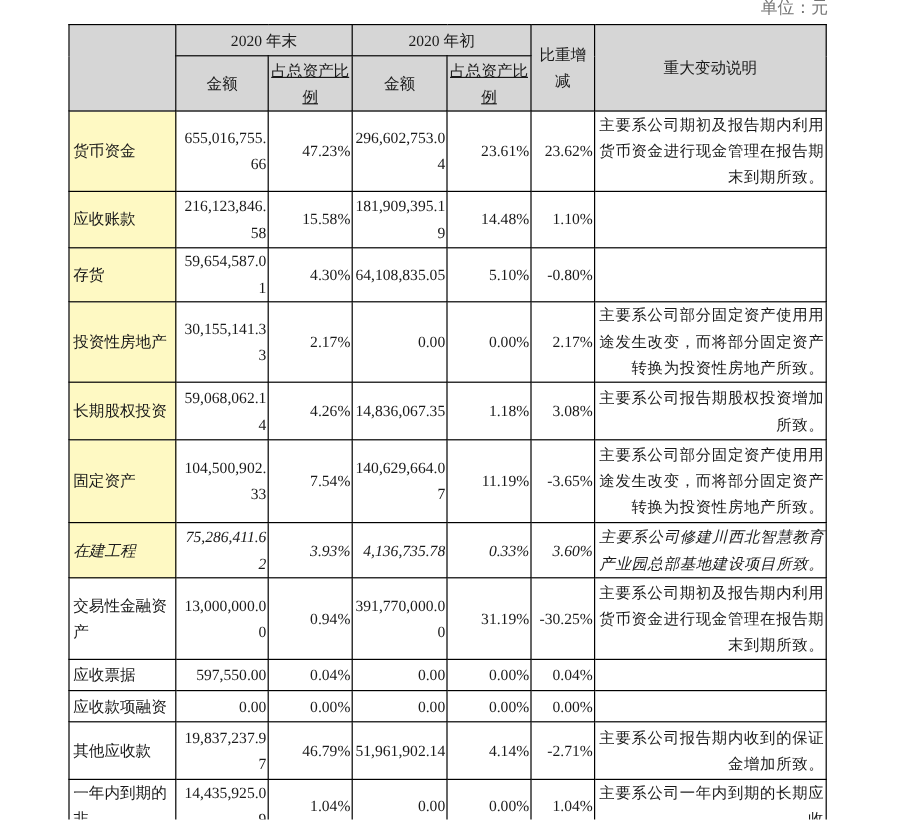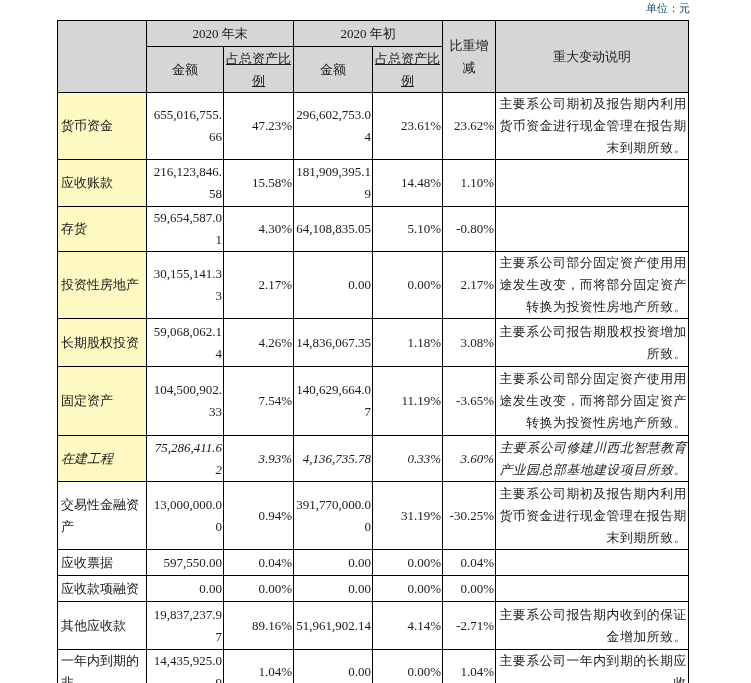--- a/index.html
+++ b/index.html
@@ -1,18 +1,18 @@
 <!DOCTYPE html>
 <html><head>
 <meta charset="utf-8">
 <style>
   html, body { margin: 0; padding: 0; background: #ffffff; }
   body { width: 751px; height: 683px; position: relative; overflow: hidden;
          font-family: "Liberation Serif", "DejaVu Serif", serif; color: #1a1a1a; }
-  .unit { position: absolute; top: 0; right: 61px; font-size: 11px; line-height: 16px; color: #0c4a6e; }
+  .unit { position: absolute; top: 0; right: 61px; font-size: 14px; line-height: 16px; color: #737373; }
   table { position: absolute; left: 57px; top: 20px; border-collapse: collapse; table-layout: fixed; }
   td, th { border: 1.2px solid #000; font-size: 13px; line-height: 22px; font-weight: normal; padding: 0 2px; vertical-align: middle; }
   th { background: #d6d6d6; text-align: center; }
   td.label { text-align: left; padding-left: 3px; }
   td.label.gray { background: #fef9c3; }
   td.num { text-align: right; padding-right: 1px; word-break: break-all; }
   td.note { text-align: right; padding-left: 2px; padding-right: 1px; font-size: 12.8px; letter-spacing: 0.6px; line-height: 22px; }
   .h1 { height: 26px; }
   .h2 { height: 46px; }
   .sub { line-height: 22px; text-decoration: underline; }
@@ -134,21 +134,21 @@
         <td class="num">0.00</td>
         <td class="num">0.00%</td>
         <td class="num">0.00</td>
         <td class="num">0.00%</td>
         <td class="num">0.00%</td>
         <td class="note"></td>
       </tr>
       <tr style="height: 48px;">
         <td class="label">其他应收款</td>
         <td class="num">19,837,237.97</td>
-        <td class="num">89.16%</td>
+        <td class="num">46.79%</td>
         <td class="num">51,961,902.14</td>
         <td class="num">4.14%</td>
         <td class="num">-2.71%</td>
         <td class="note">主要系公司报告期内收到的保证金增加所致。</td>
       </tr>
       <tr style="height: 26px;">
         <td class="label">一年内到期的非</td>
         <td class="num">14,435,925.09</td>
         <td class="num">1.04%</td>
         <td class="num">0.00</td>

